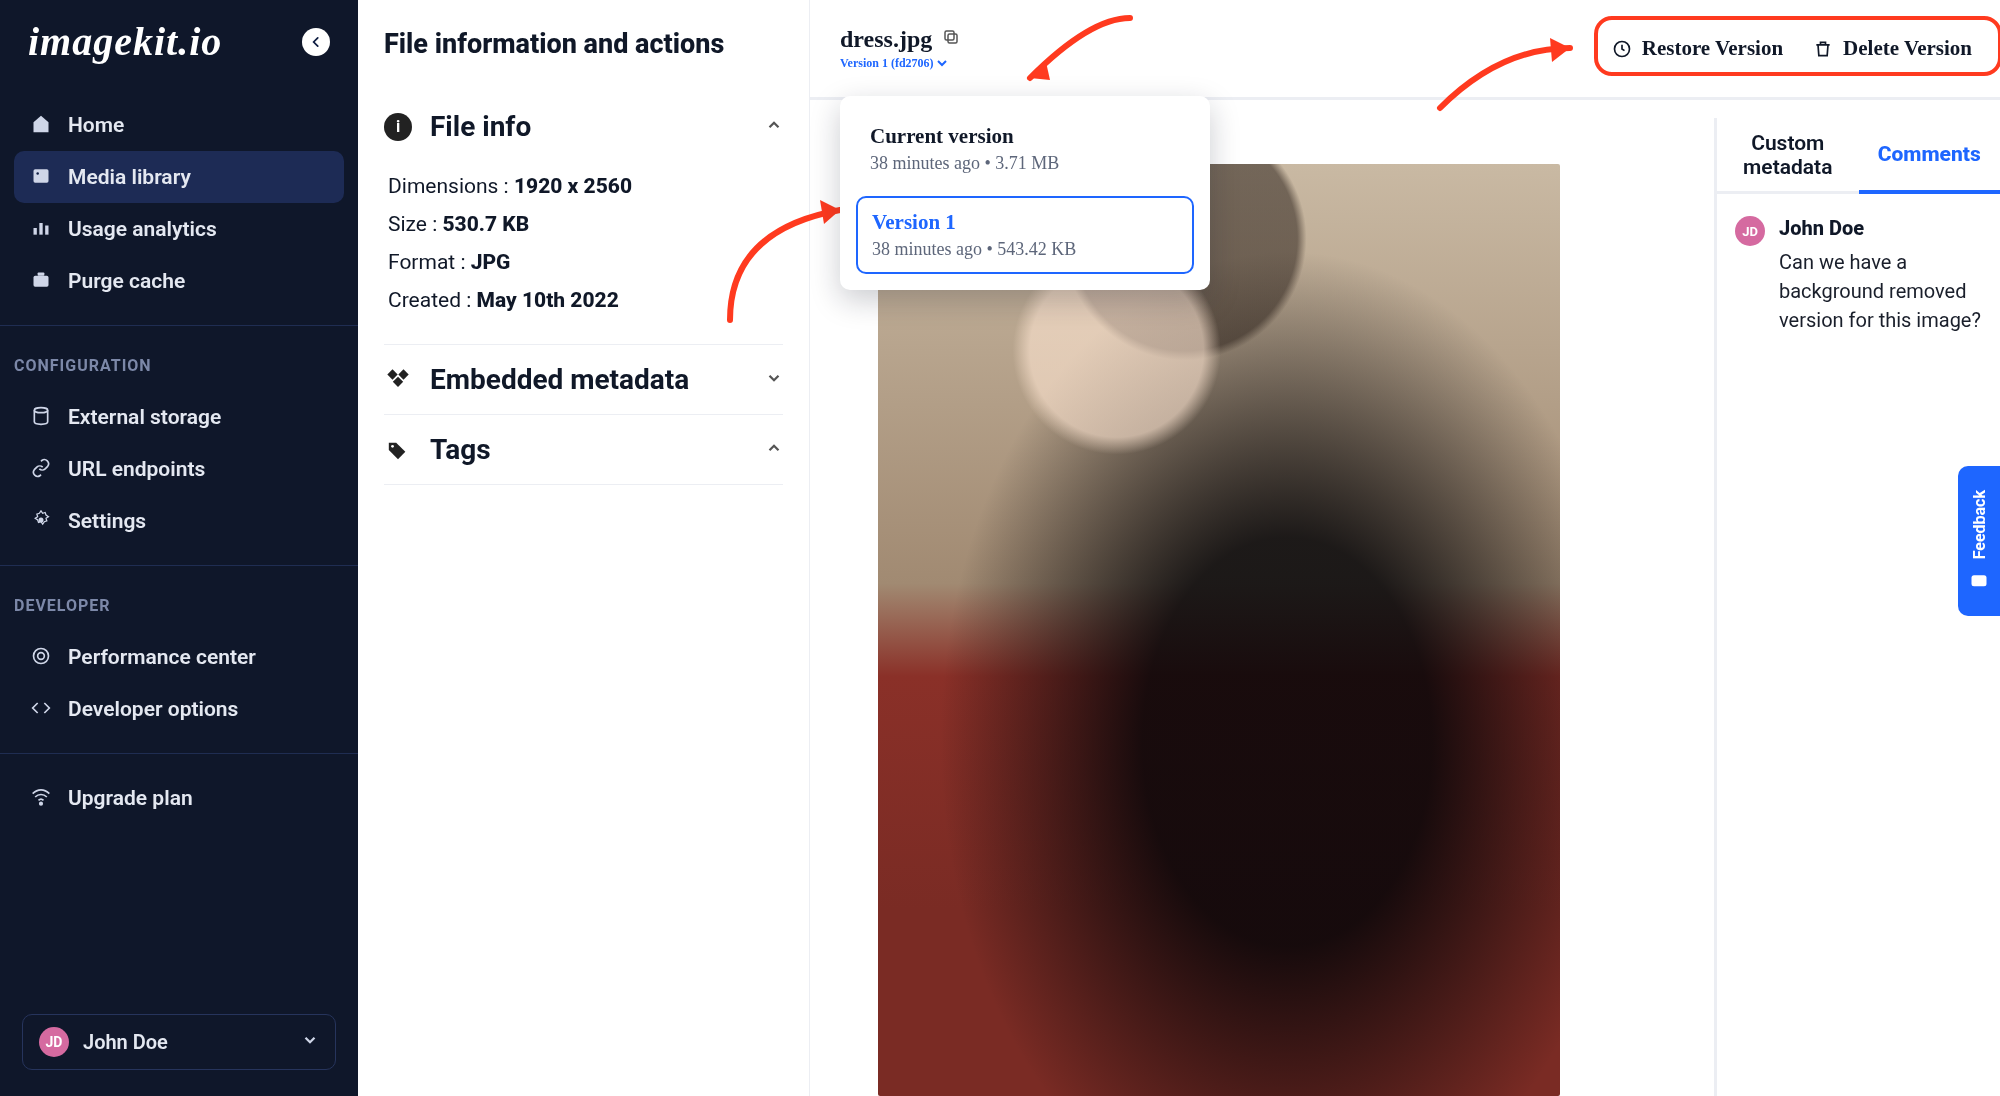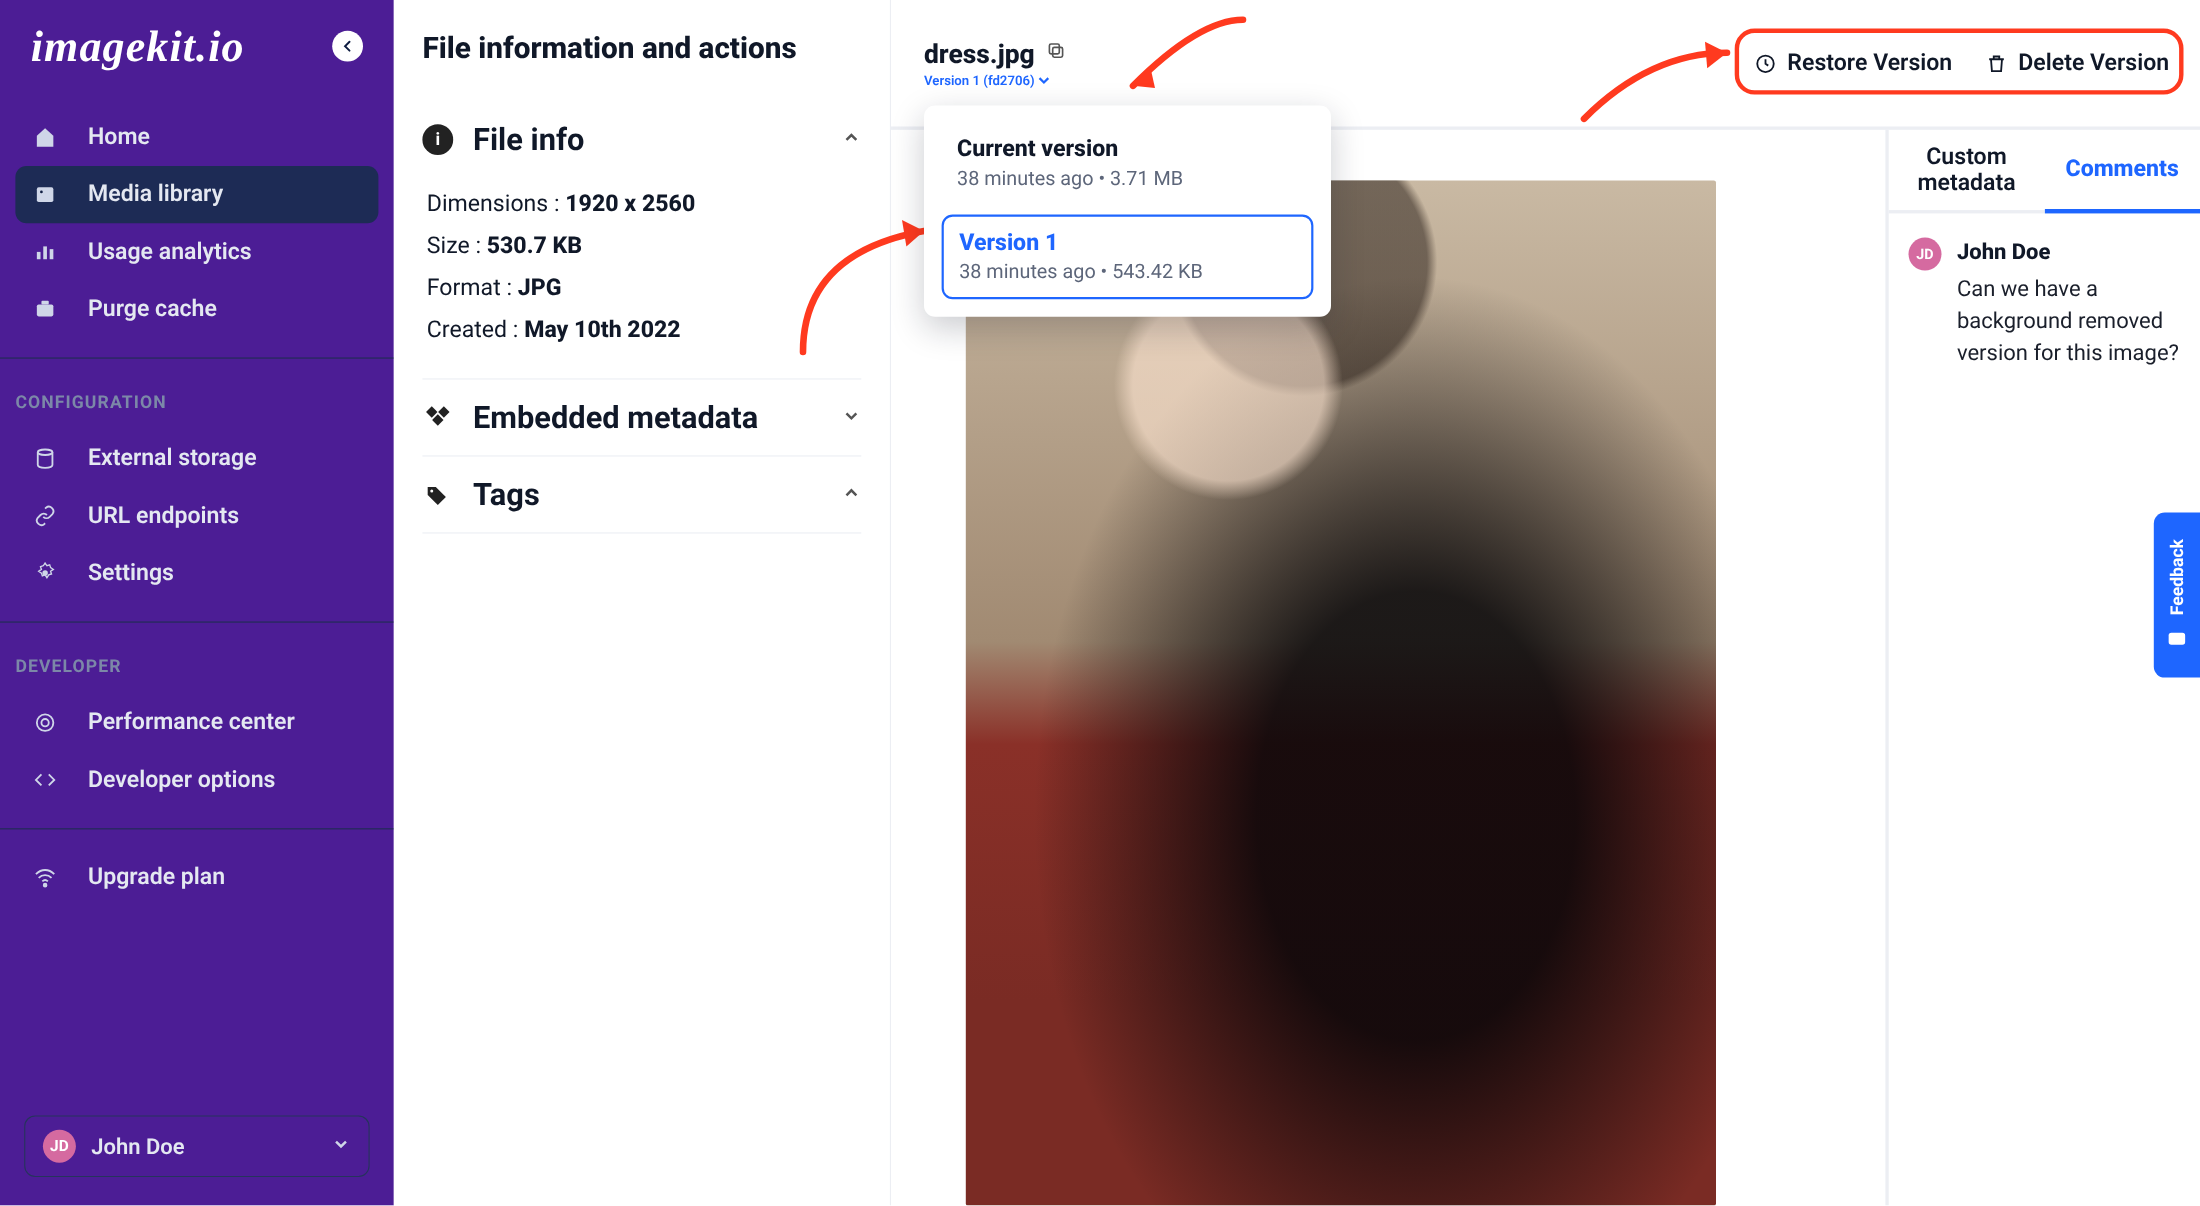--- a/index.html
+++ b/index.html
@@ -11,39 +11,39 @@
     height: 1096px;
     overflow: hidden;
     position: relative;
   }
 
   
   .sidebar {
     position: absolute;
     left: 0; top: 0;
     width: 358px; height: 1096px;
-    background: #4c1d95;
+    background: #0f172a;
     color: #e4e8f1;
     padding: 18px 0 0 0;
   }
   .logo-row { display:flex; align-items:center; justify-content:space-between; padding: 0 28px 26px 28px; }
   .logo { font-family: Georgia, "Times New Roman", serif; font-style: italic; font-size: 40px; letter-spacing: 1px; color:#fff; font-weight:700;}
   .collapse-btn {
     width: 28px; height:28px; border-radius: 50%;
     background:#fff; color:#0f1d42; display:flex; align-items:center; justify-content:center;
     font-size: 16px; cursor:pointer;
   }
 
   .nav-sec { padding: 8px 14px; }
   .nav-heading {
     font-size: 16px; font-weight:700; letter-spacing: 1px;
     color:#7c88a8; padding: 20px 14px 8px 14px;
   }
   .nav-item {
-    display:flex; align-items:center; gap:28px;
+    display:flex; gap:16px;
     padding: 14px 16px; border-radius: 10px;
     font-size: 21px; font-weight:600;
     cursor:pointer;
   }
   .nav-item.active { background: #1d2b55; }
   .nav-ico {
     width:22px; height:22px; display:flex; align-items:center; justify-content:center;
     color:#cfd6e8;
   }
   .divider { border-top:1px solid #1f2d52; margin: 10px 0; }
@@ -94,25 +94,26 @@
   .kv-row { font-size:21px; margin:14px 0; }
   .kv-row b { font-weight:800; }
 
   
   .main {
     position:absolute;
     left:810px; top:0; right:0; height:1096px;
   }
 
   .topbar {
-    height:118px;
+    height:100px;
     display:flex; align-items:center; justify-content:space-between;
     padding:0 28px 0 30px;
     border-bottom:3px solid #eceef3;
     position:relative;
+    font-family:Liberation Serif, serif;
   }
   .file-head { display:flex; flex-direction:column; gap:2px; }
   .file-name-row { display:flex; align-items:center; gap:10px; font-size:24px; font-weight:800;}
   .copy-ico { color:#555; font-size:18px; cursor:pointer; }
   .version-link { display:flex; align-items:center; color:#1e66ff; font-size:12px; font-weight:600; cursor:pointer; }
 
   .topbar-actions { display:flex; gap:30px; align-items:center; position:relative; }
   .t-action { display:flex; align-items:center; gap:10px; font-size:21px; font-weight:600; cursor:pointer; }
   .t-action svg { width:20px; height:20px; }
   .annot-box {

